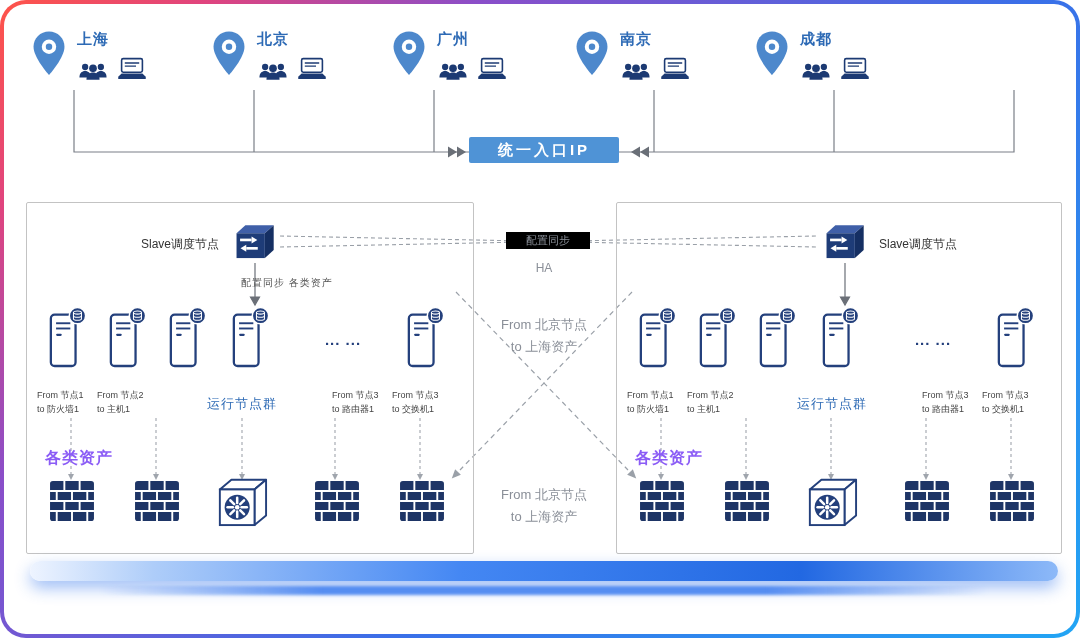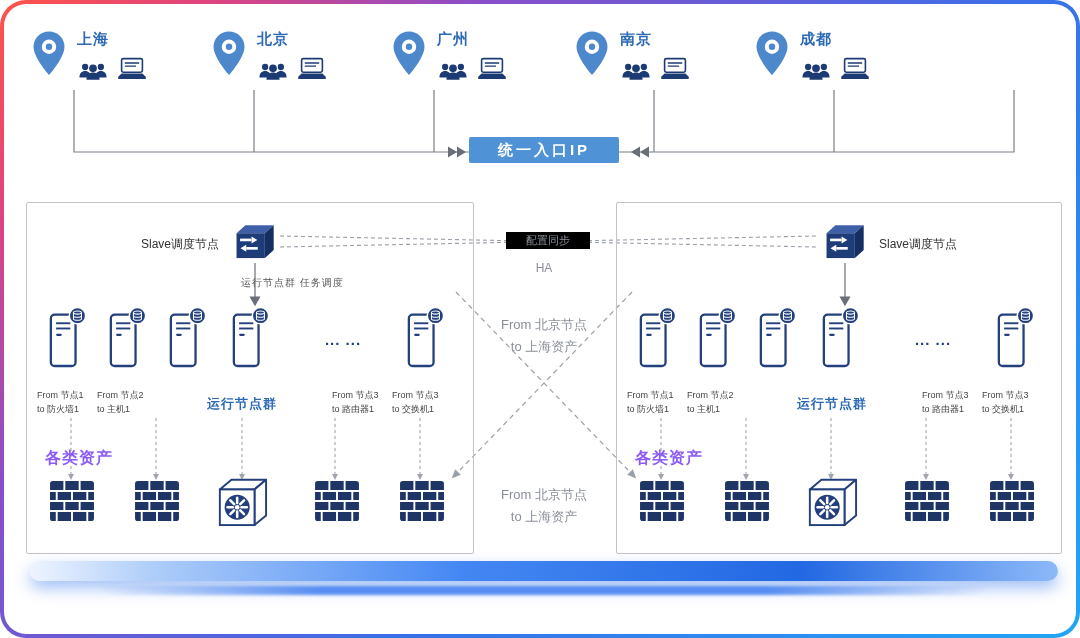--- a/index.html
+++ b/index.html
@@ -20,21 +20,21 @@
     font-size:15px;font-weight:bold;letter-spacing:3px;display:flex;align-items:center;justify-content:center;border-radius:2px}
   .panel{position:absolute;top:198px;height:352px;border:1px solid #c3c3c3;border-radius:2px}
   .switch{position:absolute;left:206px;top:16px;width:46px;height:41px}
   .node-label{position:absolute;top:33px;font-size:12px;color:#333}
   .node-label.master{left:28px;width:164px;text-align:right}
   .node-label.slave{left:262px;width:170px;text-align:left}
   .sync-task{position:absolute;left:214px;top:73px;font-size:10px;color:#555;letter-spacing:1px}
   .server{position:absolute;top:103px;width:38px;height:63px}
   .dots{position:absolute;left:283px;top:128px;width:66px;text-align:center;font-size:15px;font-weight:bold;color:#24407c;letter-spacing:1px}
   .srv-label{position:absolute;top:186px;width:60px;text-align:left;font-size:9px;color:#444;line-height:1.5;white-space:pre-line}
-  .cluster-label{position:absolute;left:150px;top:192px;width:130px;text-align:center;font-size:13px;font-weight:bold;color:#2d6ab5;letter-spacing:1px}
+  .cluster-label{position:absolute;left:150px;top:192px;width:130px;text-align:center;font-size:13px;font-weight:normal;color:#2d6ab5;letter-spacing:1px}
   .assets-label{position:absolute;left:18px;top:245px;font-size:16px;color:#8b5cf6;font-weight:700;letter-spacing:1px}
   .brick{position:absolute;top:277px;width:46px;height:42px}
   .hub{position:absolute;top:272px;left:188px;width:54px;height:52px}
   .center-text{position:absolute;text-align:center;color:#8a8f98}
   .cfg-sync{left:502px;top:228px;width:84px;font-size:11px;background:#000000;padding:1px 0}
   .ha{left:520px;top:257px;width:40px;font-size:12px}
   .flow{left:483px;width:114px;font-size:13px;line-height:1.7;white-space:pre-line}
   .flow-top{top:310px}
   .flow-bottom{top:480px}
   .platform{position:absolute;left:26px;top:557px;width:1028px;height:20px;border-radius:10px;
@@ -271,21 +271,21 @@
     </div>
   </div>
 
   <div class="entry-box">统一入口IP</div>
 
   <div class="panel" style="left:22px;width:448px">
     <div class="node-label master">Slave调度节点</div>
     <svg class="switch">
           <use href="#sym-switch"></use>
         </svg>
-    <div class="sync-task">运行节点群 任务调度</div>
+    <div class="sync-task">配置同步 各类资产</div>
 
     <svg class="server" style="left:21px">
           <use href="#sym-server"></use>
         </svg>
     <svg class="server" style="left:81px">
           <use href="#sym-server"></use>
         </svg>
     <svg class="server" style="left:141px">
           <use href="#sym-server"></use>
         </svg>

